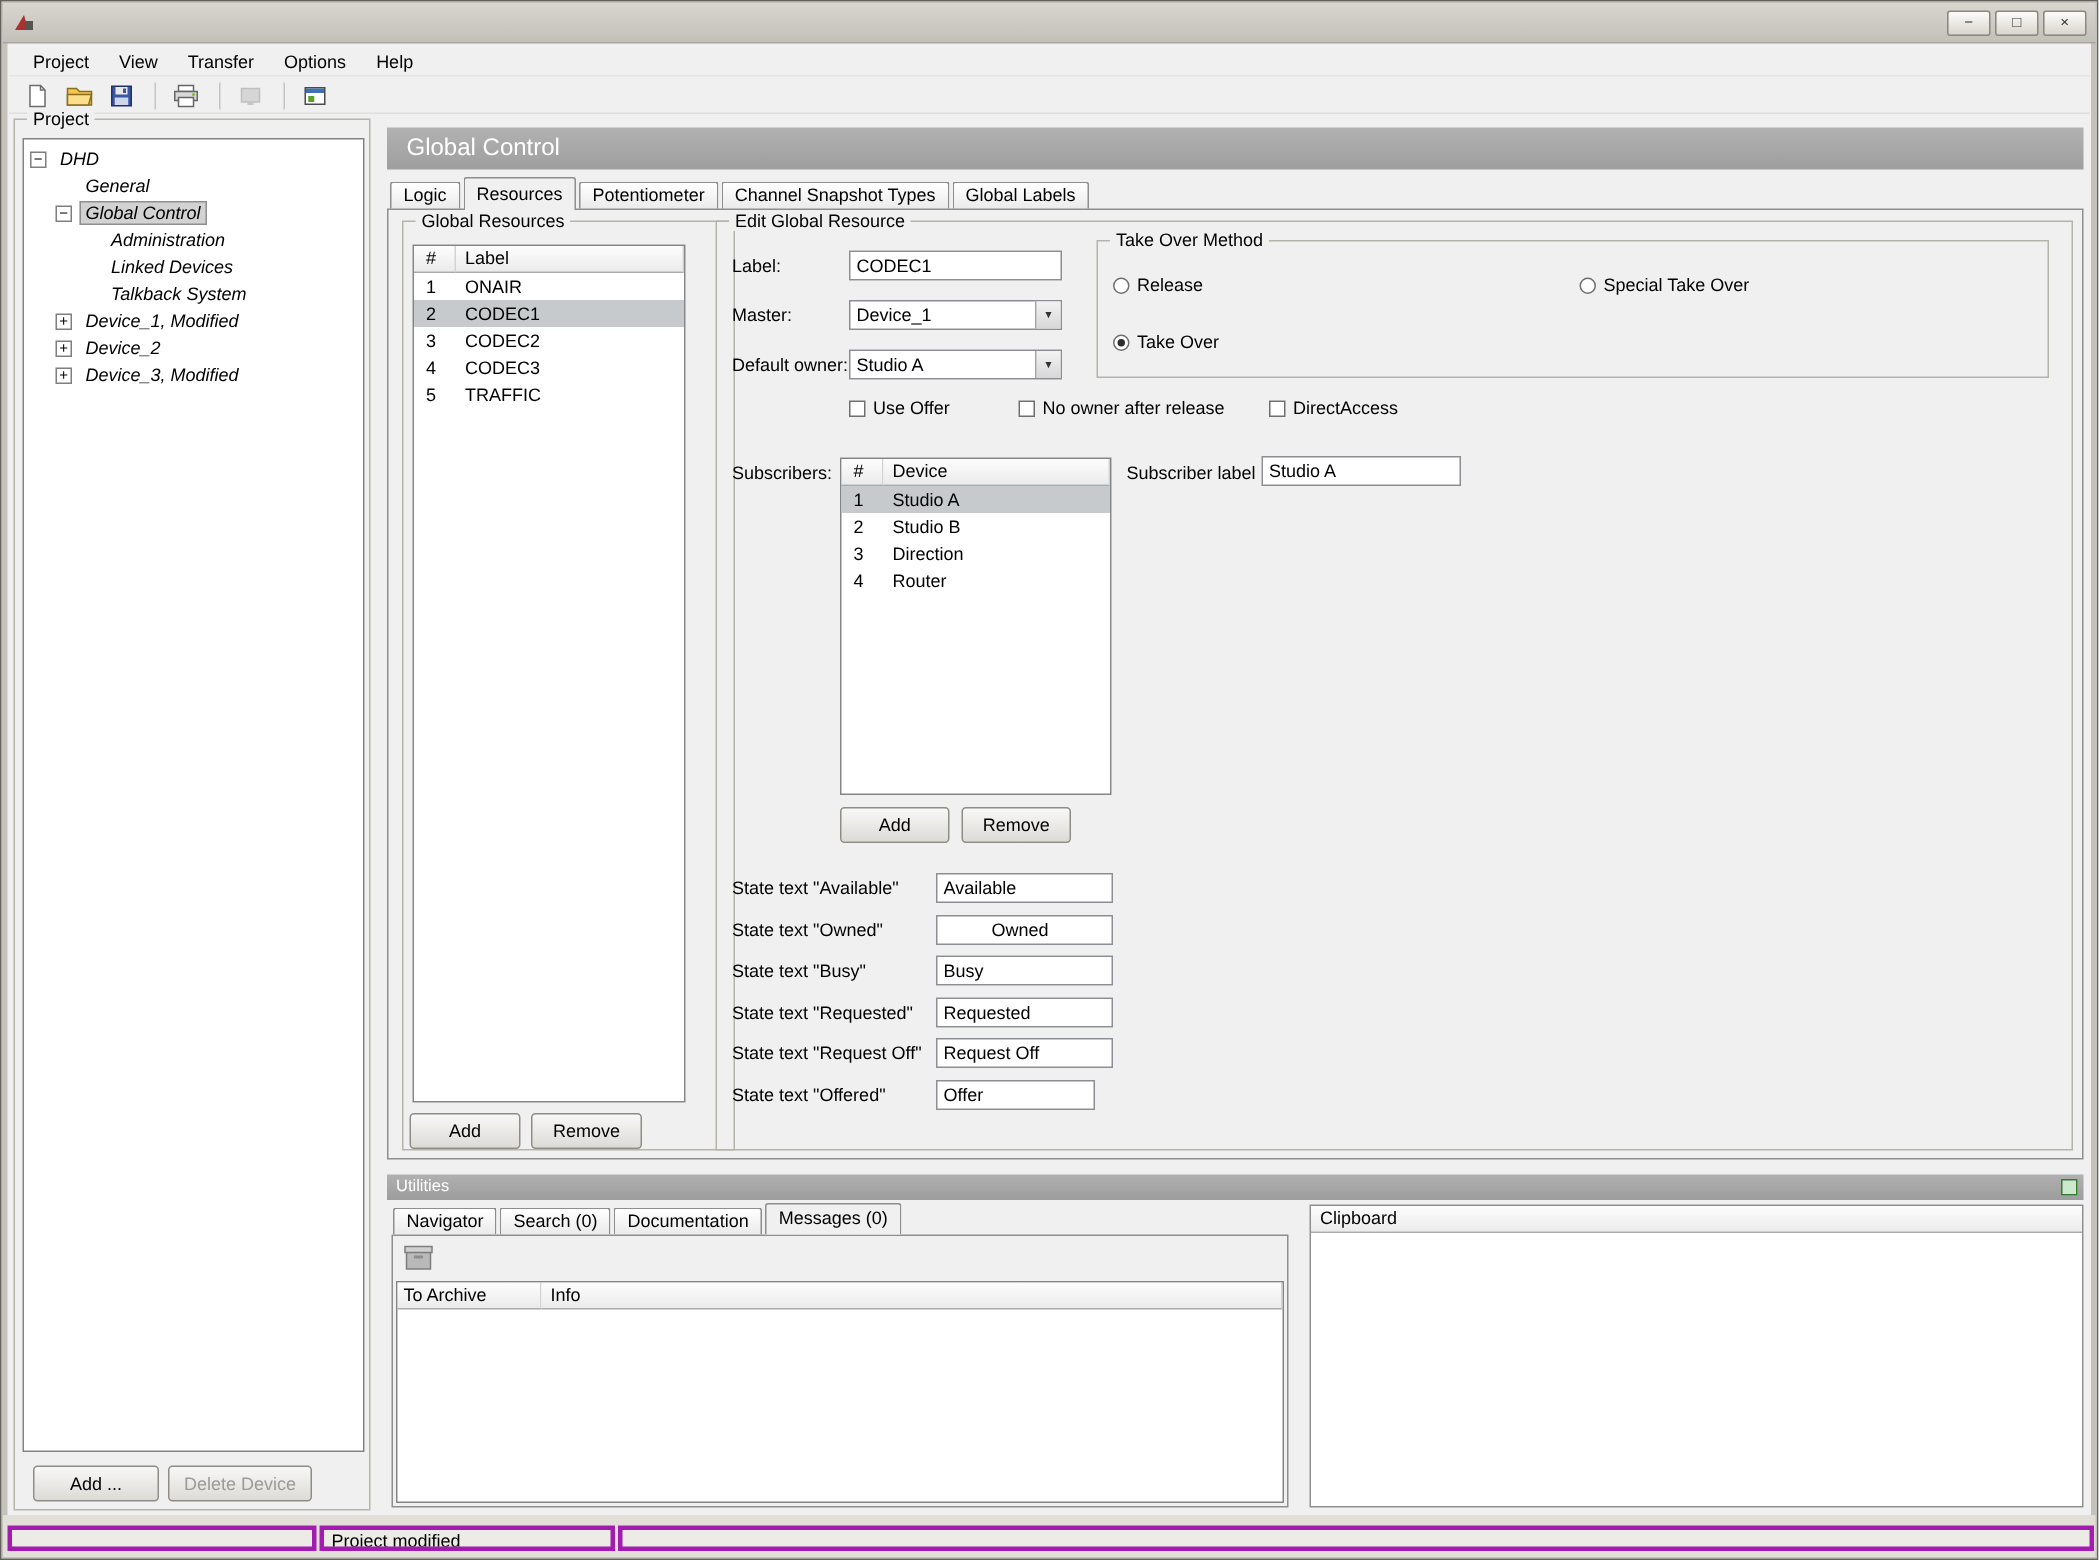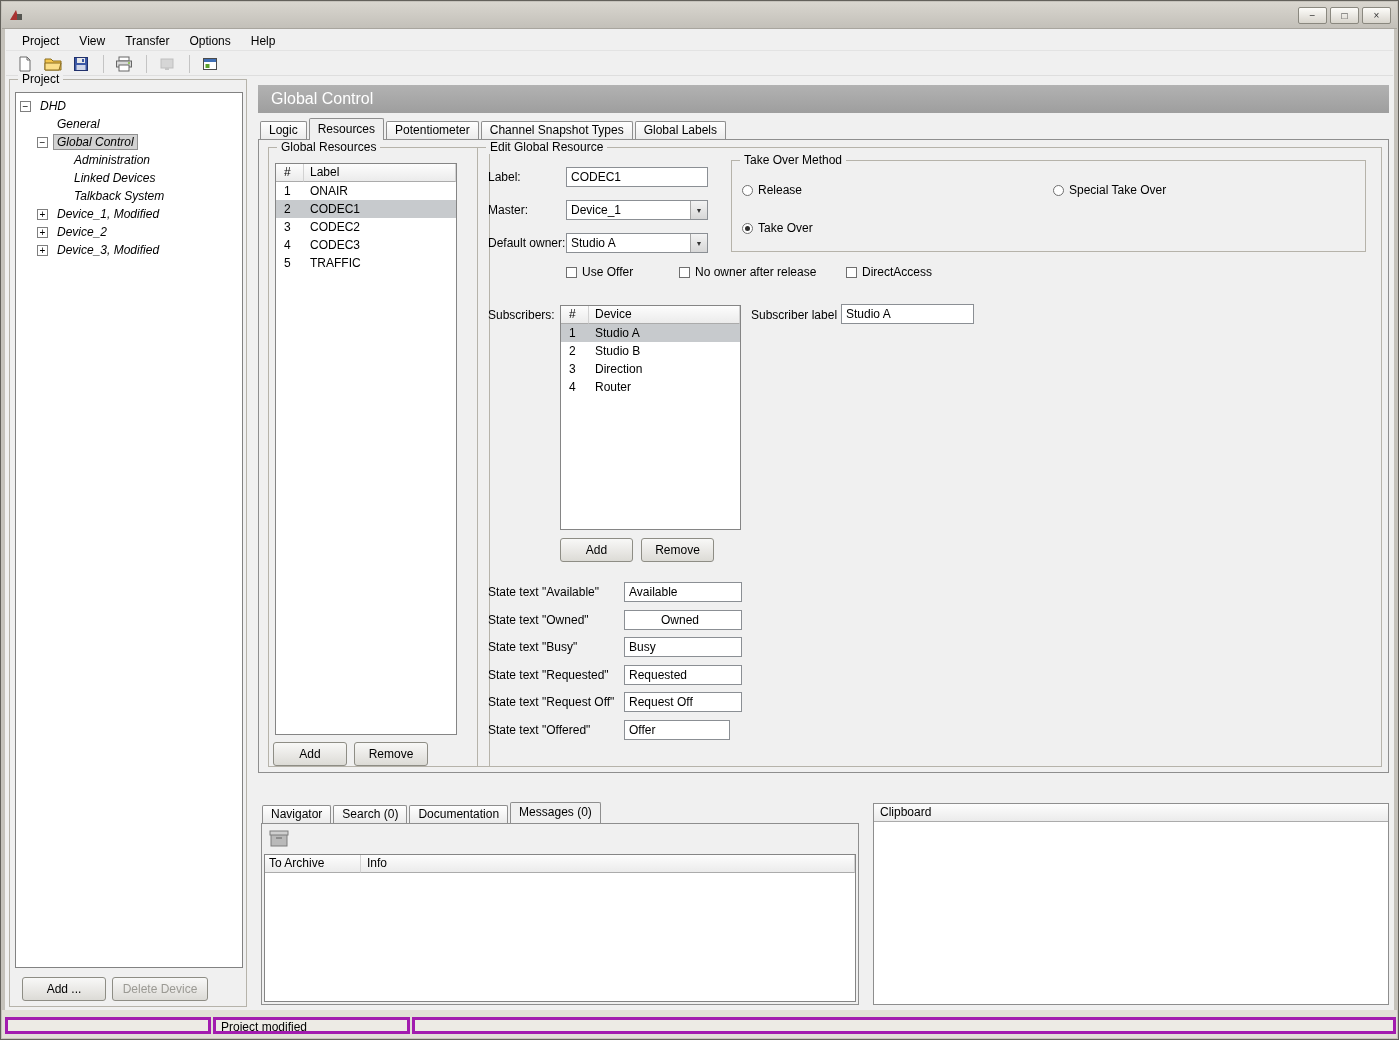--- a/index.html
+++ b/index.html
@@ -369,20 +369,24 @@
         <input class="tb" value="Busy" style="left: 146px; top: 489px; width: 118px;">
         <span class="field-label" style="left: 10px; top: 520px;">State text "Requested"</span>
         <input class="tb" value="Requested" style="left: 146px; top: 517px; width: 118px;">
         <span class="field-label" style="left: 10px; top: 547px;">State text "Request Off"</span>
         <input class="tb" value="Request Off" style="left: 146px; top: 544px; width: 118px;">
         <span class="field-label" style="left: 10px; top: 575px;">State text "Offered"</span>
         <input class="tb" value="Offer" style="left: 146px; top: 572px; width: 106px;">
       </div>
   </div>
 
+  <div class="util-header">
+    <span>Utilities</span>
+    <span class="util-expand"></span>
+  </div>
   <div class="tabs-row" id="util-tabs">
       <span class="tab">Navigator</span>
       <span class="tab">Search (0)</span>
       <span class="tab">Documentation</span>
       <span class="tab active">Messages (0)</span>
     </div>
 
   <div class="util-left">
     <span class="archive-icon">
       <svg width="22" height="20" viewBox="0 0 22 20">

